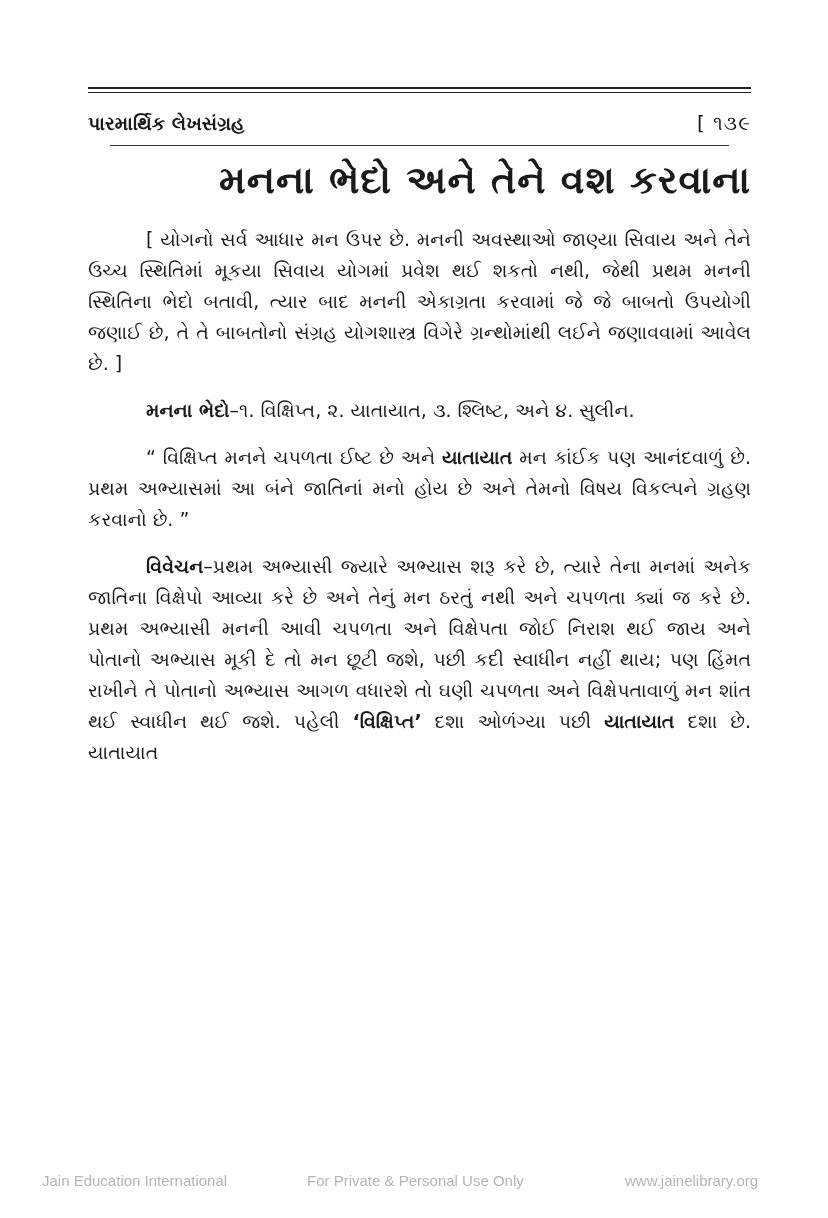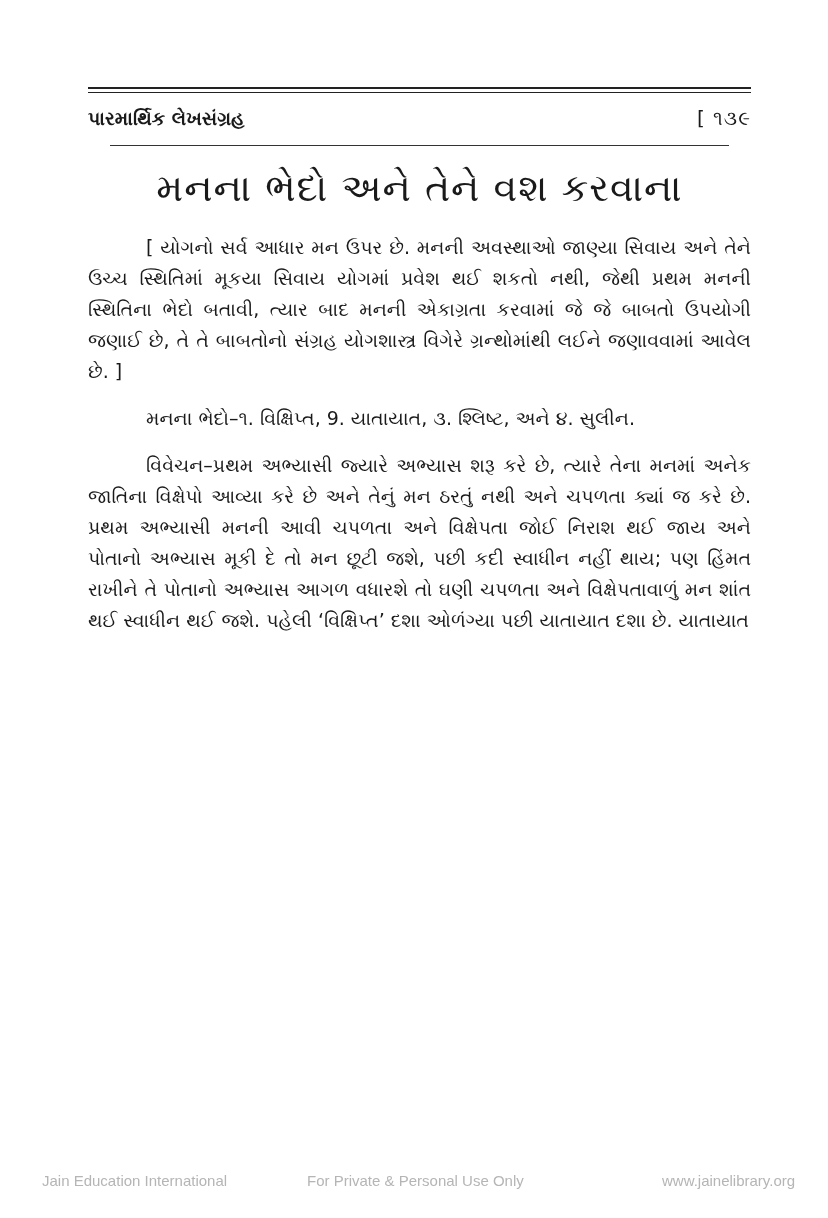--- a/index.html
+++ b/index.html
@@ -3,40 +3,40 @@
 <meta charset="utf-8">
 <style>
   html, body { margin: 0; padding: 0; }
   body {
     width: 828px; height: 1218px; background: #ffffff; position: relative;
     font-family: "DejaVu Sans", sans-serif; color: #1a1a1a; overflow: hidden;
   }
   .page { position: absolute; left: 88px; top: 88px; width: 663px; }
   .top-rule { height: 0; border-top: 2px solid #222; margin-top: -1px; }
   .running-head {
-    display: flex; justify-content: space-between; align-items: center;
+    display: flex; justify-content: space-between; align-items: flex-end;
     margin-top: 8px; height: 34px;
   }
   .running-title { font-weight: bold; font-size: 19px; }
   .page-number { font-size: 20px; letter-spacing: 1px; margin-left: 16px; }
   .head-rule { border-top: 1.5px solid #333; margin: 10px 22px 0 22px; }
   .title {
-    text-align: center; font-weight: normal; font-size: 38px;
-    line-height: 56px; margin-top: 14px; letter-spacing: 1px;
+    text-align: right; font-weight: bold; font-size: 38px;
+    line-height: 56px; margin-top: 6px; letter-spacing: 1px;
   }
   .body { margin-top: 14px; font-size: 19px; line-height: 31px; text-align: justify; }
   .body p { margin: 16px 0 6px 0; }
   .indent { text-indent: 58px; }
-  .b { font-weight: normal; }
+  .b { font-weight: bold; }
   .footer {
     position: absolute; top: 1172px; left: 0; width: 828px;
     font-family: "Liberation Sans", sans-serif; font-size: 15px; color: #b5b5b5;
   }
   .footer span { position: absolute; text-align: center; }
-  .f1 { left: 42px; } .f2 { left: 307px; } .f3 { left: 662px; }
+  .f1 { left: 42px; } .f2 { left: 307px; } .f3 { left: 625px; }
 </style>
 </head>
 <body>
 
 <div class="page">
   <div class="top-rule"></div>
   <div class="top-rule" style="margin-top:3px;border-top-width:1px"></div>
 
   <div class="running-head">
     <span class="running-title">પારમાર્થિક લેખસંગ્રહ</span>
@@ -44,22 +44,23 @@
   </div>
   <div class="head-rule"></div>
 
   <div class="title">
     <div>મનના ભેદો અને તેને વશ કરવાના</div>
   </div>
 
   <div class="body">
     <p class="indent">[ યોગનો સર્વ આધાર મન ઉપર છે. મનની અવસ્થાઓ જાણ્યા સિવાય અને તેને ઉચ્ચ સ્થિતિમાં મૂકયા સિવાય યોગમાં પ્રવેશ થઈ શકતો નથી, જેથી પ્રથમ મનની સ્થિતિના ભેદો બતાવી, ત્યાર બાદ મનની એકાગ્રતા કરવામાં જે જે બાબતો ઉપયોગી જણાઈ છે, તે તે બાબતોનો સંગ્રહ યોગશાસ્ત્ર વિગેરે ગ્રન્થોમાંથી લઈને જણાવવામાં આવેલ છે. ]</p>
 
-    <p class="indent"><span class="b">મનના ભેદો</span><span>–૧. વિક્ષિપ્ત, 9. યાતાયાત, ૩. શ્લિષ્ટ, અને ૪. સુલીન.</span></p>
+    <p class="indent"><span class="b">મનના ભેદો</span><span>–૧. વિક્ષિપ્ત, ૨. યાતાયાત, ૩. શ્લિષ્ટ, અને ૪. સુલીન.</span></p>
 
+    <p class="indent"><span>“ વિક્ષિપ્ત મનને ચપળતા ઈષ્ટ છે અને </span><span class="b">યાતાયાત</span><span> મન કાંઈક પણ આનંદવાળું છે. પ્રથમ અભ્યાસમાં આ બંને જાતિનાં મનો હોય છે અને તેમનો વિષય વિકલ્પને ગ્રહણ કરવાનો છે. ”</span></p>
 
     <p class="indent"><span class="b">વિવેચન</span><span>–પ્રથમ અભ્યાસી જ્યારે અભ્યાસ શરૂ કરે છે, ત્યારે તેના મનમાં અનેક જાતિના વિક્ષેપો આવ્યા કરે છે અને તેનું મન ઠરતું નથી અને ચપળતા ક્યાં જ કરે છે. પ્રથમ અભ્યાસી મનની આવી ચપળતા અને વિક્ષેપતા જોઈ નિરાશ થઈ જાય અને પોતાનો અભ્યાસ મૂકી દે તો મન છૂટી જશે, પછી કદી સ્વાધીન નહીં થાય; પણ હિંમત રાખીને તે પોતાનો અભ્યાસ આગળ વધારશે તો ઘણી ચપળતા અને વિક્ષેપતાવાળું મન શાંત થઈ સ્વાધીન થઈ જશે. પહેલી </span><span class="b">‘વિક્ષિપ્ત’</span><span> દશા ઓળંગ્યા પછી </span><span class="b">યાતાયાત</span><span> દશા છે. યાતાયાત</span></p>
   </div>
 </div>
 
 <div class="footer">
   <span class="f1">Jain Education International</span>
   <span class="f2">For Private &amp; Personal Use Only</span>
   <span class="f3">www.jainelibrary.org</span>
 </div>

